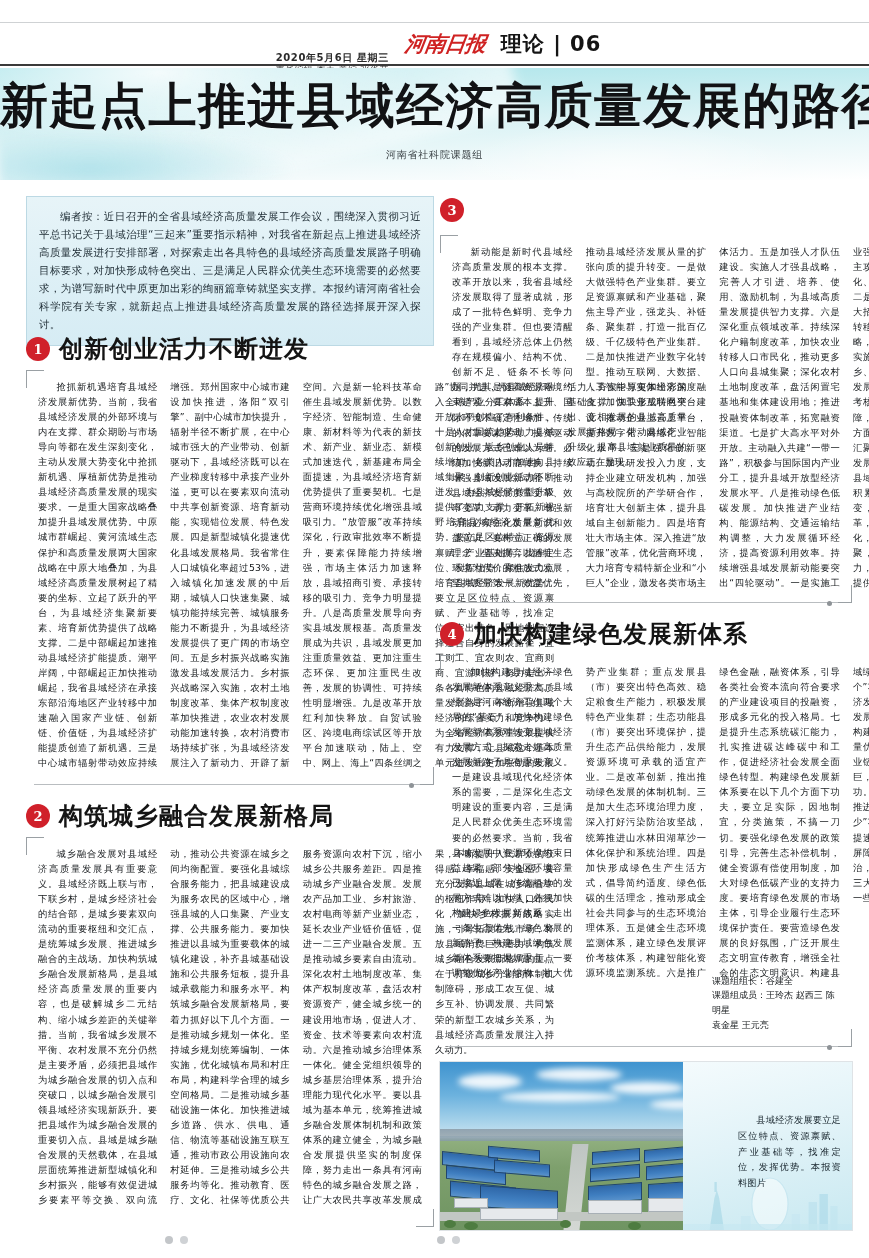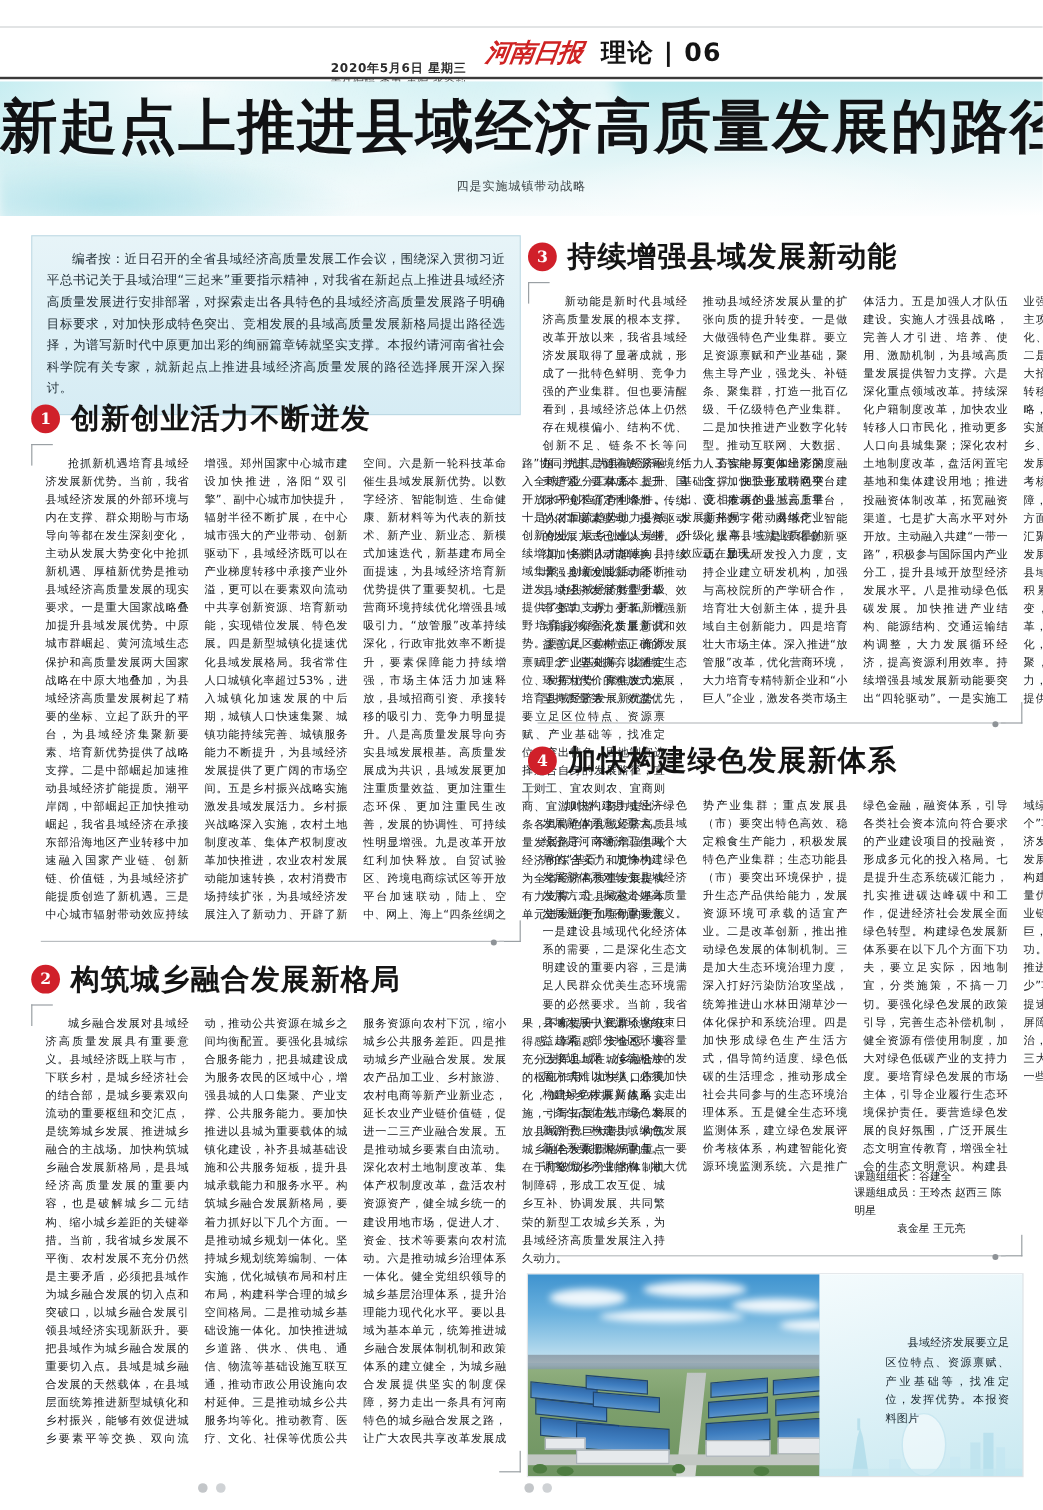--- a/index.html
+++ b/index.html
@@ -31,20 +31,21 @@
     justify-content: center;
     box-sizing: border-box;
   }
   .mast-inner {
     display: flex;
     align-items: center;
     gap: 16px;
     transform: translateX(4px);
   }
   .mast-dates {
+    text-align: center;
     line-height: 1.35;
     color: #2b2b2b;
     margin-top: 40px;
   }
   .mast-line1 {
     font-size: 10px;
     letter-spacing: 0.6px;
     font-weight: 600;
     white-space: nowrap;
   }
@@ -330,24 +331,24 @@
         <div class="mast-line1">2020年5月6日   星期三</div>
         <div class="mast-line2">责任编辑 李力  美编 张焱莉</div>
       </div>
       <div class="mast-logo">河南日报</div>
       <div class="mast-section">理论 | 06</div>
     </div>
   </div>
 
   <div class="hero">
     <div class="hero-title">新起点上推进县域经济高质量发展的路径选择</div>
-    <div class="hero-byline">四是实施城镇带动战略</div>
-  </div>
-
-  <div class="editor-note">编者按：近日召开的全省县域经济高质量发展工作会议，围绕深入贯彻习近平总书记关于县域治理“三起来”重要指示精神，对我省在新起点上推进县域经济高质量发展进行安排部署，对探索走出各具特色的县域经济高质量发展路子明确目标要求，对加快形成特色突出、竞相发展的县域高质量发展新格局提出路径选择，为谱写新时代中原更加出彩的绚丽篇章铸就坚实支撑。本报约请河南省社会科学院有关专家，就新起点上推进县域经济高质量发展的路径选择展开深入探讨。</div>
+    <div class="hero-byline">河南省社科院课题组</div>
+  </div>
+
+  <div class="editor-note">编者按：近日召开的全省县域经济高质量发展工作会议，围绕深入贯彻习近平总书记关于县域治理“三起来”重要指示精神，对我省在新起点上推进县域经济高质量发展进行安排部署，对探索走出各具特色的县域经济高质量发展路子明确目标要求，对加快形成特色突出、三是满足人民群众优美生态环境需要的必然要求，为谱写新时代中原更加出彩的绚丽篇章铸就坚实支撑。本报约请河南省社会科学院有关专家，就新起点上推进县域经济高质量发展的路径选择展开深入探讨。</div>
 
   <div class="sec-head" style="left:26px; top:333px;">
     <div class="sec-num">1</div>
     <div class="sec-title">创新创业活力不断迸发</div>
   </div>
   <div class="block" style="left:26px; top:370px; width:408px; height:415px;">
     <div class="corner-tl"></div>
     <div class="corner-br"></div>
     <div class="cols c3" style="padding:9px 12px 8px 12px; height:100%;">
       <p>抢抓新机遇培育县域经济发展新优势。当前，我省县域经济发展的外部环境与内在支撑、群众期盼与市场导向等都在发生深刻变化，主动从发展大势变化中抢抓新机遇、厚植新优势是推动县域经济高质量发展的现实要求。一是重大国家战略叠加提升县域发展优势。中原城市群崛起、黄河流域生态保护和高质量发展两大国家战略在中原大地叠加，为县域经济高质量发展树起了精要的坐标、立起了跃升的平台，为县域经济集聚新要素、培育新优势提供了战略支撑。二是中部崛起加速推动县域经济扩能提质。潮平岸阔，中部崛起正加快推动崛起，我省县域经济在承接东部沿海地区产业转移中加速融入国家产业链、创新链、价值链，为县域经济扩能提质创造了新机遇。三是中心城市辐射带动效应持续增强。郑州国家中心城市建设加快推进，洛阳“双引擎”、副中心城市加快提升，辐射半径不断扩展，在中心城市强大的产业带动、创新驱动下，县域经济既可以在产业梯度转移中承接产业外溢，更可以在要素双向流动中共享创新资源、培育新动能，实现错位发展、特色发展。四是新型城镇化提速优化县域发展格局。我省常住人口城镇化率超过53%，进入城镇化加速发展的中后期，城镇人口快速集聚、城镇功能持续完善、城镇服务能力不断提升，为县域经济发展提供了更广阔的市场空间。五是乡村振兴战略实施激发县域发展活力。乡村振兴战略深入实施，农村土地制度改革、集体产权制度改革加快推进，农业农村发展动能加速转换，农村消费市场持续扩张，为县域经济发展注入了新动力、开辟了新空间。六是新一轮科技革命催生县域发展新优势。以数字经济、智能制造、生命健康、新材料等为代表的新技术、新产业、新业态、新模式加速迭代，新基建布局全面提速，为县域经济培育新优势提供了重要契机。七是营商环境持续优化增强县域吸引力。“放管服”改革持续深化，行政审批效率不断提升，要素保障能力持续增强，市场主体活力加速释放，县域招商引资、承接转移的吸引力、竞争力明显提升。八是高质量发展导向夯实县域发展根基。高质量发展成为共识，县域发展更加注重质量效益、更加注重生态环保、更加注重民生改善，发展的协调性、可持续性明显增强。九是改革开放红利加快释放。自贸试验区、跨境电商综试区等开放平台加速联动，陆上、空中、网上、海上“四条丝绸之路”协同并进，为县域经济融入全球产业分工体系、提升开放水平创造了有利条件。十是人才回流趋势助力县域创新创业。返乡创业人员持续增加，各类人才加速向县域集聚，创新创业活力不断迸发，为县域经济转型升级提供了智力支撑。开拓新视野培育县域经济发展新优势。要立足区位特点、资源禀赋、产业基础等，找准定位、发挥优势，聚焦发力点培育县域经济发展新优势。要立足区位特点、资源禀赋、产业基础等，找准定位，突出特色，因地制宜选择适合自身的发展路径，宜工则工、宜农则农、宜商则商、宜游则游，努力走出一条各具特色的县域经济高质量发展路子，不断增强县域经济的综合实力和竞争力，为全省经济高质量发展提供有力支撑，让县域这个基本单元迸发出更加强劲的发展活力，夯实中原更加出彩的基础支撑，加快形成特色突出、竞相发展的县域高质量发展新格局，带动县域产业升级、提高县域就业质量的效应正在显现。</p>
@@ -364,21 +365,20 @@
   <div class="block" style="left:26px; top:837px; width:408px; height:390px;">
     <div class="corner-tl"></div>
     <div class="corner-br"></div>
     <div class="cols c3" style="padding:9px 12px 8px 12px; height:100%;">
       <p>城乡融合发展对县域经济高质量发展具有重要意义。县域经济既上联与市，下联乡村，是城乡经济社会的结合部，是城乡要素双向流动的重要枢纽和交汇点，是统筹城乡发展、推进城乡融合的主战场。加快构筑城乡融合发展新格局，是县域经济高质量发展的重要内容，也是破解城乡二元结构、缩小城乡差距的关键举措。当前，我省城乡发展不平衡、农村发展不充分仍然是主要矛盾，必须把县域作为城乡融合发展的切入点和突破口，以城乡融合发展引领县域经济实现新跃升。要把县域作为城乡融合发展的重要切入点。县域是城乡融合发展的天然载体，在县域层面统筹推进新型城镇化和乡村振兴，能够有效促进城乡要素平等交换、双向流动，推动公共资源在城乡之间均衡配置。要强化县城综合服务能力，把县城建设成为服务农民的区域中心，增强县城的人口集聚、产业支撑、公共服务能力。要加快推进以县城为重要载体的城镇化建设，补齐县城基础设施和公共服务短板，提升县城承载能力和服务水平。构筑城乡融合发展新格局，要着力抓好以下几个方面。一是推动城乡规划一体化。坚持城乡规划统筹编制、一体实施，优化城镇布局和村庄布局，构建科学合理的城乡空间格局。二是推动城乡基础设施一体化。加快推进城乡道路、供水、供电、通信、物流等基础设施互联互通，推动市政公用设施向农村延伸。三是推动城乡公共服务均等化。推动教育、医疗、文化、社保等优质公共服务资源向农村下沉，缩小城乡公共服务差距。四是推动城乡产业融合发展。发展农产品加工业、乡村旅游、农村电商等新产业新业态，延长农业产业链价值链，促进一二三产业融合发展。五是推动城乡要素自由流动。深化农村土地制度改革、集体产权制度改革，盘活农村资源资产，健全城乡统一的建设用地市场，促进人才、资金、技术等要素向农村流动。六是推动城乡治理体系一体化。健全党组织领导的城乡基层治理体系，提升治理能力现代化水平。要以县域为基本单元，统筹推进城乡融合发展体制机制和政策体系的建立健全，为城乡融合发展提供坚实的制度保障，努力走出一条具有河南特色的城乡融合发展之路，让广大农民共享改革发展成果，不断提升人民群众的获得感、幸福感、安全感。要充分发挥县域在城乡融合中的枢纽作用，加快人口市民化，加快乡村振兴战略实施，引导拓展在线市场，释放县域消费巨大潜力。构筑城乡融合发展新格局的重点在于打破城乡分割的体制机制障碍，形成工农互促、城乡互补、协调发展、共同繁荣的新型工农城乡关系，为县域经济高质量发展注入持久动力。</p>
     </div>
   </div>
 
   <div class="sec-head" style="left:440px; top:198px;">
     <div class="sec-num">3</div>
-    <div class="sec-title">持续增强县域发展新动能</div>
   </div>
   <div class="block" style="left:440px; top:235px; width:412px; height:368px;">
     <div class="corner-tl"></div>
     <div class="corner-br"></div>
     <div class="cols c3" style="padding:9px 12px 8px 12px; height:100%;">
       <p>新动能是新时代县域经济高质量发展的根本支撑。改革开放以来，我省县域经济发展取得了显著成就，形成了一批特色鲜明、竞争力强的产业集群。但也要清醒看到，县域经济总体上仍然存在规模偏小、结构不优、创新不足、链条不长等问题，尤其是随着资源环境约束趋紧、要素成本上升、国际环境不确定性增加，传统的依靠要素驱动、投资驱动的发展方式已难以为继。必须加快新旧动能转换，持续增强县域发展新动能，推动县域经济发展质量变革、效率变革、动力变革。增强新动能必须强化质量意识和效益意识。要树立正确的发展理念，坚决摒弃以牺牲生态环境为代价的粗放式发展，坚持质量第一、效益优先，推动县域经济发展从量的扩张向质的提升转变。一是做大做强特色产业集群。要立足资源禀赋和产业基础，聚焦主导产业，强龙头、补链条、聚集群，打造一批百亿级、千亿级特色产业集群。二是加快推进产业数字化转型。推动互联网、大数据、人工智能与实体经济深度融合，加快工业互联网平台建设，推动企业上云上平台，提升数字化、网络化、智能化水平。三是强化创新驱动。加大研发投入力度，支持企业建立研发机构，加强与高校院所的产学研合作，培育壮大创新主体，提升县域自主创新能力。四是培育壮大市场主体。深入推进“放管服”改革，优化营商环境，大力培育专精特新企业和“小巨人”企业，激发各类市场主体活力。五是加强人才队伍建设。实施人才强县战略，完善人才引进、培养、使用、激励机制，为县域高质量发展提供智力支撑。六是深化重点领域改革。持续深化户籍制度改革，加快农业转移人口市民化，推动更多人口向县城集聚；深化农村土地制度改革，盘活闲置宅基地和集体建设用地；推进投融资体制改革，拓宽融资渠道。七是扩大高水平对外开放。主动融入共建“一带一路”，积极参与国际国内产业分工，提升县域开放型经济发展水平。八是推动绿色低碳发展。加快推进产业结构、能源结构、交通运输结构调整，大力发展循环经济，提高资源利用效率。持续增强县域发展新动能要突出“四轮驱动”。一是实施工业强县战略，把制造业作为主攻方向，推动制造业高端化、智能化、绿色化发展。二是实施开放带动战略，加大招商引资力度，承接产业转移。三是实施创新驱动战略，以创新引领发展。四是实施城镇带动战略，以城带乡、以工促农。要健全县域发展的体制机制保障，完善考核评价体系，强化要素保障，优化政策供给，调动各方面积极性主动性创造性，汇聚起推动县域经济高质量发展的强大合力，加快实现县域经济由大到强、由量的积累向质的飞跃的重大转变，持续推进户籍制度改革，加快农业转移人口市民化，推动更多人口向县城集聚，不断释放县域内需潜力，为全省经济高质量发展提供有力支撑，深化农村土地制度改革和集体产权制度改革，切实保障农民合法权益，进一步激发县域发展内生动力和活力，为高质量建设现代化河南提供坚实的县域支撑和条件。</p>
     </div>
     <div class="rule-bottom">
       <span class="rule-dot"></span>
     </div>
@@ -390,21 +390,21 @@
   </div>
   <div class="block" style="left:440px; top:655px; width:412px; height:392px;">
     <div class="corner-tl"></div>
     <div class="corner-br"></div>
     <div class="cols c3" style="padding:9px 12px 52px 12px; height:100%;">
       <p>加快构建县域经济绿色发展新体系意义重大。县域经济是河南经济工作两个大局的“基石”，加快构建绿色发展新体系对转变县域经济发展方式、探索走好高质量发展新路子具有重要意义。一是建设县域现代化经济体系的需要，二是深化生态文明建设的重要内容，三是满足人民群众优美生态环境需要的必然要求。当前，我省县域发展中资源环境约束日益趋紧，部分地区环境容量已接近上限，传统粗放的发展方式难以为继，必须加快构建绿色发展新体系，走出一条生态优先、绿色发展的新路子。构建县域绿色发展新体系要把握好重点。一要调整优化产业结构，壮大优势产业集群；重点发展县（市）要突出特色高效、稳定粮食生产能力，积极发展特色产业集群；生态功能县（市）要突出环境保护，提升生态产品供给能力，发展资源环境可承载的适宜产业。二是改革创新，推出推动绿色发展的体制机制。三是加大生态环境治理力度，深入打好污染防治攻坚战，统筹推进山水林田湖草沙一体化保护和系统治理。四是加快形成绿色生产生活方式，倡导简约适度、绿色低碳的生活理念，推动形成全社会共同参与的生态环境治理体系。五是健全生态环境监测体系，建立绿色发展评价考核体系，构建智能化资源环境监测系统。六是推广绿色金融，融资体系，引导各类社会资本流向符合要求的产业建设项目的投融资，形成多元化的投入格局。七是提升生态系统碳汇能力，扎实推进碳达峰碳中和工作，促进经济社会发展全面绿色转型。构建绿色发展新体系要在以下几个方面下功夫，要立足实际，因地制宜，分类施策，不搞一刀切。要强化绿色发展的政策引导，完善生态补偿机制，健全资源有偿使用制度，加大对绿色低碳产业的支持力度。要培育绿色发展的市场主体，引导企业履行生态环境保护责任。要营造绿色发展的良好氛围，广泛开展生态文明宣传教育，增强全社会的生态文明意识。构建县域绿色发展新体系要下好“七个”功夫。当前，河南县域经济发展方式比较粗放，绿色发展还没有从根本上破局，构建生态系统健康、环境质量优良、资源利用高效、产业链绿色化的新体系任务艰巨，必须持之以恒，久久为功。要强化系统观念，统筹推进生态保护修复，下好“多少”功夫，深入实施国土绿化提速行动，进一步筑牢生态屏障，坚决抓好县域污染防治，打好蓝天、碧水、净土三大保卫战，努力让绿色多一些，污染少一些。⓿4</p>
     </div>
     <div style="position:absolute; left:272px; bottom:14px; width:128px; font-size:9px; line-height:1.65; color:#15191c;">
       <div>课题组组长：谷建全</div>
       <div>课题组成员：王玲杰 赵西三 陈明星</div>
-      <div style="text-align:center;">袁金星 王元亮</div>
+      <div style="text-align:left;">袁金星 王元亮</div>
     </div>
     <div class="rule-bottom">
       <span class="rule-dot"></span>
     </div>
   </div>
 
   <div class="photo-wrap">
     <div class="photo">
       <div class="ph-sky"></div>
       <div class="ph-cloud" style="left:18px;  top:12px; width:64px; height:15px;"></div>

